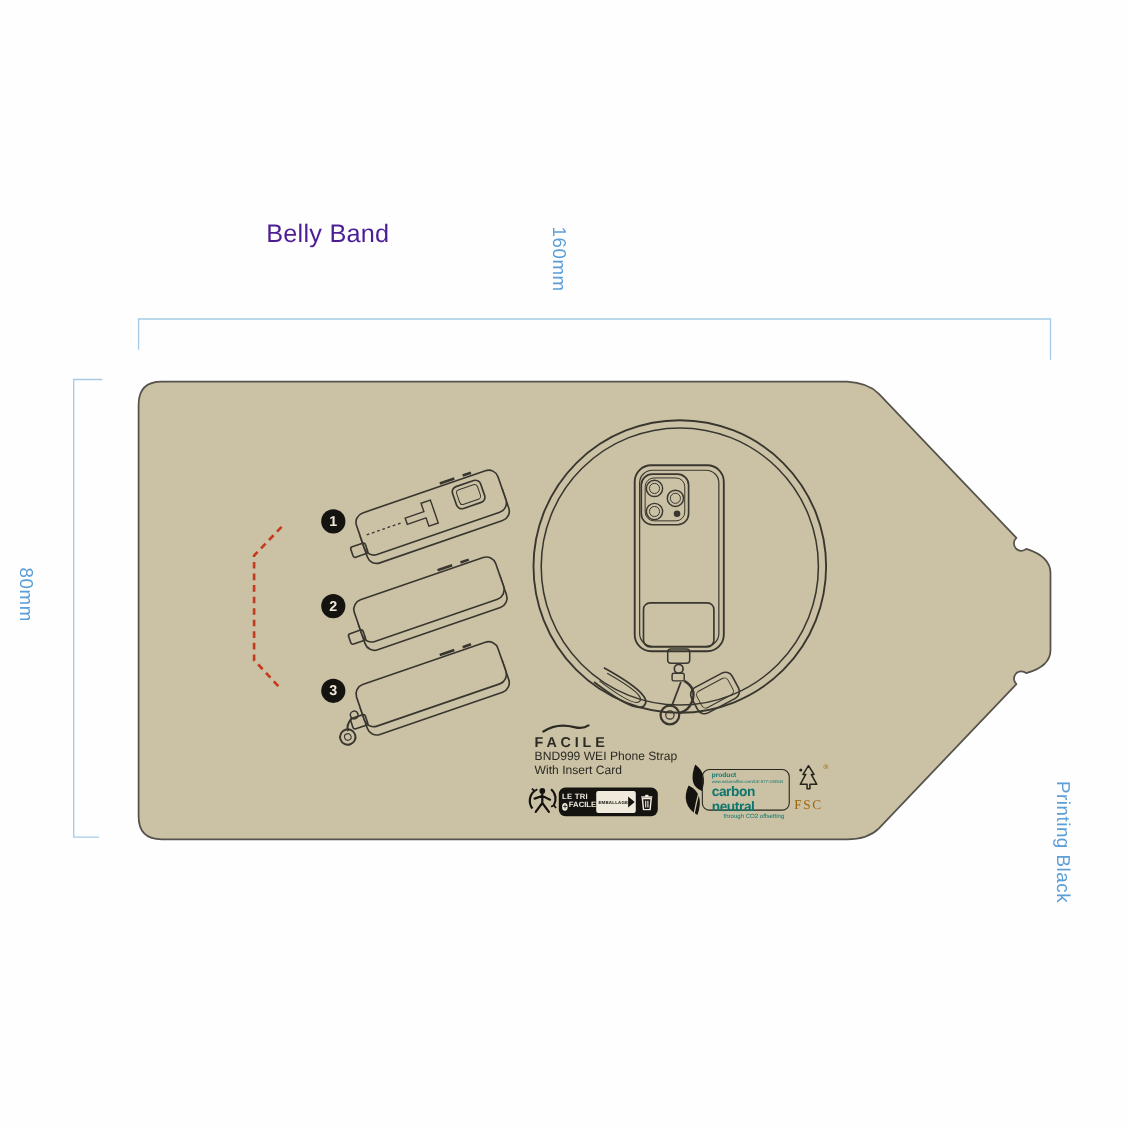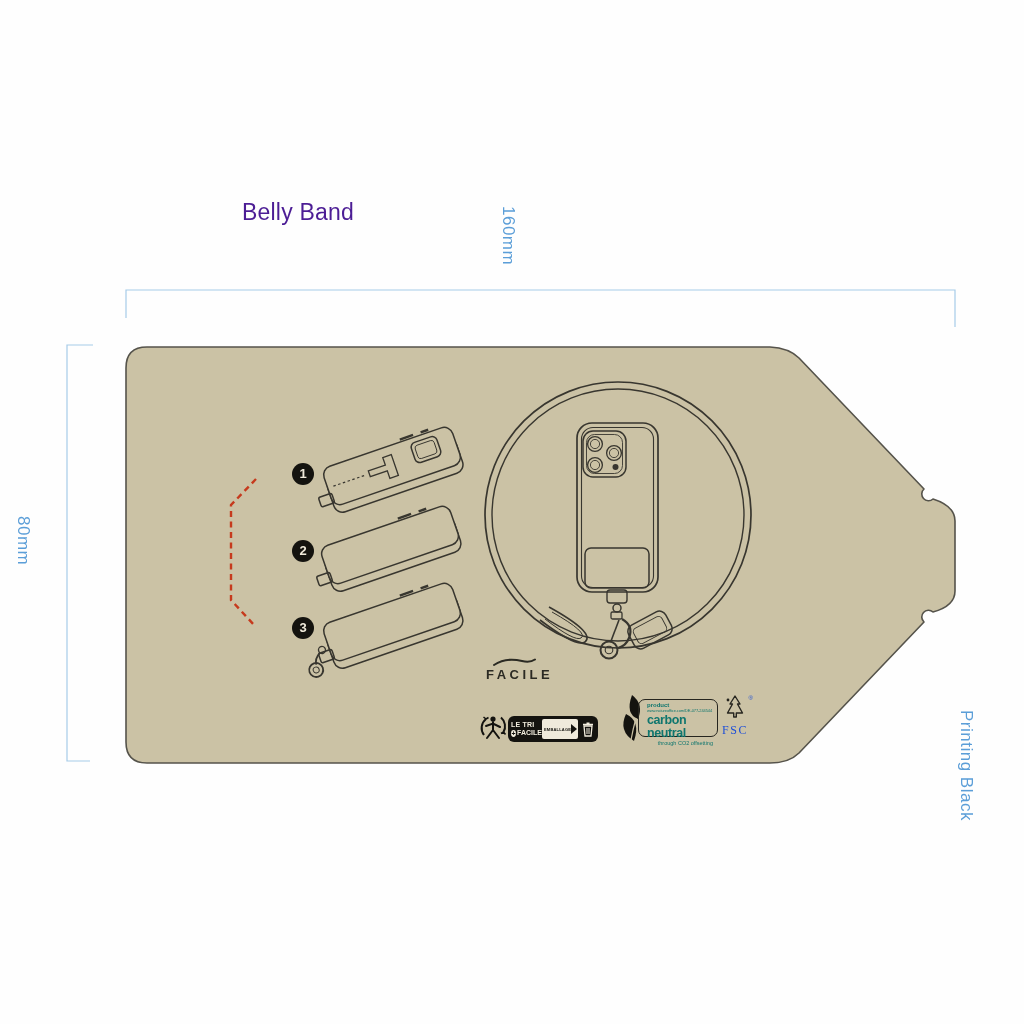--- a/index.html
+++ b/index.html
@@ -40,21 +40,21 @@
   .tri-right { width:22px; display:flex; align-items:center; justify-content:center; }
 
   .leaves { position:absolute; left:617px; top:694px; }
   .carbon-box { position:absolute; left:638px; top:699px; width:80px; height:38px; border:1.3px solid #26251f;
     border-radius:7px; background:transparent; padding:2px 4px 2px 8px; color:#0f766e; }
   .carbon-heading { font-size:6px; font-weight:bold; line-height:6px; }
   .carbon-url { font-size:4px; line-height:5px; letter-spacing:-0.1px; }
   .carbon-title { font-size:12.5px; font-weight:bold; line-height:13px; letter-spacing:-0.4px; margin-top:1px; }
   .carbon-sub { font-size:5.5px; line-height:6px; text-align:right; }
 
-  .fsc { position:absolute; left:720px; top:695px; width:30px; text-align:center; color:#1d4ed8; }
+  .fsc { position:absolute; left:720px; top:695px; width:30px; text-align:center; color:#a16207; }
   .fsc-reg { position:absolute; right:-3px; top:0; font-size:6px; }
   .fsc-label { font-family:"Liberation Serif", serif; font-size:12px; letter-spacing:1.5px; line-height:12px; }
 </style>
 </head>
 <body>
 
 <div id="canvas">
 
   <svg id="band-svg" width="1024" height="1024" viewBox="0 0 1024 1024">
 
@@ -149,20 +149,24 @@
 
   <div class="step-badge badge-1">1</div>
   <div class="step-badge badge-2">2</div>
   <div class="step-badge badge-3">3</div>
 
   <div class="chili">
     <svg width="46" height="10" viewBox="0 0 46 10">
       <path d="M 2 8 Q 14 0 30 4 Q 38 6 43 2.5" fill="none" stroke="#2b2a23" stroke-width="2" stroke-linecap="round"></path>
     </svg>
     <div class="chili-word">FACILE</div>
+  </div>
+  <div class="product">
+    <div>BND999 WEI Phone Strap</div>
+    <div>With Insert Card</div>
   </div>
 
   <svg class="triman" width="27" height="31" viewBox="0 0 27 31">
     <circle cx="13" cy="6" r="2.6" fill="#14130f"></circle>
     <path d="M 13 9 L 13 17 M 13 17 L 7 25 M 13 17 L 19 25 M 6 13 L 13 10.5 L 20 14" stroke="#14130f" stroke-width="2" fill="none" stroke-linecap="round"></path>
     <path d="M 4 22 A 11.5 11.5 0 0 1 6 6" stroke="#14130f" stroke-width="2" fill="none"></path>
     <path d="M 21 4.5 A 11.5 11.5 0 0 1 23.5 19" stroke="#14130f" stroke-width="2" fill="none"></path>
     <path d="M 6 6 L 3.5 4 M 6 6 L 8.5 4.5" stroke="#14130f" stroke-width="1.6" fill="none"></path>
     <path d="M 23.5 19 L 25.5 21.5 M 23.5 19 L 21 20.5" stroke="#14130f" stroke-width="1.6" fill="none"></path>
   </svg>

